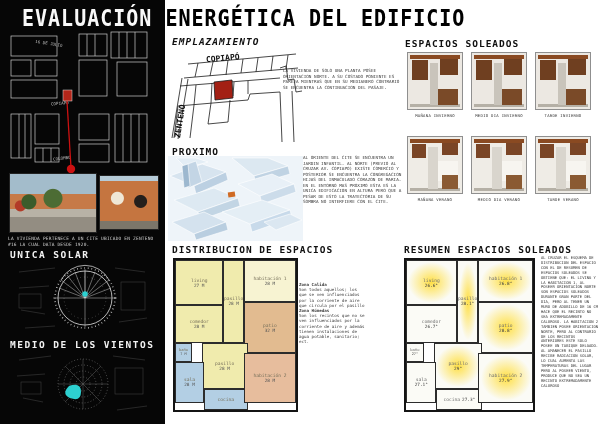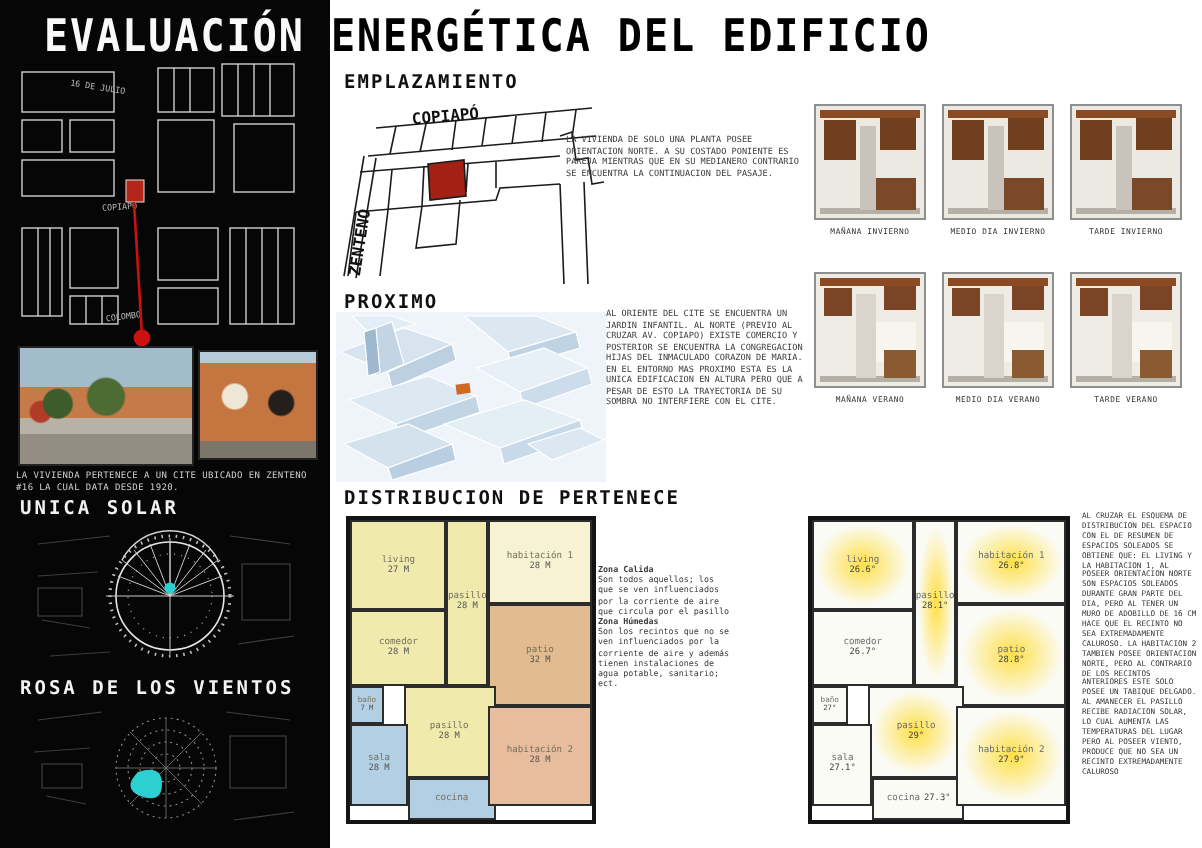--- a/index.html
+++ b/index.html
@@ -135,21 +135,21 @@
         <line x1="70" y1="36" x2="94" y2="18"></line>
           <line x1="70" y1="36" x2="44" y2="26"></line>
         <line x1="70" y1="36" x2="96" y2="26"></line>
       </g>
       <path d="M46,18 A27 27 0 0 1 94,18" stroke="#cfcfcf" stroke-width="0.8" fill="none"></path>
       <line x1="38" y1="36" x2="102" y2="36" stroke="#c9c9c9" stroke-width="0.5"></line>
       <line x1="70" y1="7" x2="70" y2="65" stroke="#c9c9c9" stroke-width="0.5"></line>
       <circle cx="70" cy="32" r="2.8" fill="#2dd0d0"></circle>
     </svg>
 
-    <div class="h-side" style="left:10px;top:339px;">ROSA DE LOS VIENTOS</div>
+    <div class="h-side" style="left:10px;top:339px;">MEDIO DE LOS VIENTOS</div>
 
     <svg style="position:absolute;left:15px;top:352px;" width="135" height="66" viewBox="0 0 135 66">
       <g stroke="#3e3e3e" stroke-width="0.6" fill="none">
         <path d="M4,8 L36,4 M2,24 L30,22 M98,4 L130,8 M102,58 L132,54 M8,46 L28,50"></path>
         <rect x="100" y="16" width="28" height="26"></rect>
           <rect x="6" y="30" width="20" height="12"></rect>
       </g>
       <g stroke="#8a8a8a" stroke-width="0.55" fill="none" stroke-dasharray="1 2">
         <circle cx="68" cy="32" r="7"></circle>
           <circle cx="68" cy="32" r="13"></circle>
@@ -161,21 +161,21 @@
           <line x1="68" y1="7" x2="68" y2="57"></line>
         <line x1="50" y1="14" x2="86" y2="50"></line>
           <line x1="86" y1="14" x2="50" y2="50"></line>
       </g>
       <path d="M54,34 Q46,42 55,46 Q66,50 66,40 Q66,30 54,34 Z" fill="#2dd0d0"></path>
     </svg>
   </div>
 
   <h1 class="main-title">EVALUACIÓN ENERGÉTICA DEL EDIFICIO</h1>
 
-  <div class="h-sec" style="left:172px;top:36px;">EMPLAZAMIENTO</div>
+  <div class="h-sec" style="left:172px;top:36px;font-style:italic;">EMPLAZAMIENTO</div>
   <svg style="position:absolute;left:168px;top:46px;" width="135" height="96" viewBox="0 0 135 96">
     <g stroke="#1b1b1b" stroke-width="0.8" fill="none">
       <path d="M20,18 L128,8"></path>
         <path d="M16,32 L130,22"></path>
       <line x1="30" y1="17" x2="27" y2="31"></line>
         <line x1="45" y1="16" x2="42" y2="30"></line>
       <line x1="60" y1="14" x2="58" y2="29"></line>
         <line x1="75" y1="13" x2="73" y2="27"></line>
       <line x1="90" y1="12" x2="88" y2="26"></line>
         <line x1="105" y1="10" x2="103" y2="25"></line>
@@ -216,20 +216,21 @@
       <polygon points="54,56 94,44 122,54 82,68" fill="#e4eef5"></polygon>
       <polygon points="82,68 122,54 124,62 84,76" fill="#c8daea"></polygon>
       <polygon points="4,66 36,56 58,66 26,78" fill="#d4e2ee"></polygon>
       <polygon points="26,78 58,66 60,74 28,84" fill="#b9cee0"></polygon>
       <polygon points="96,66 122,58 134,64 108,74" fill="#dbe7f1"></polygon>
     </g>
     <rect x="60" y="36" width="7" height="5" fill="#cf6a24" transform="rotate(-8 63 38)"></rect>
   </svg>
   <div class="tiny" style="left:303px;top:155px;width:100px;">AL ORIENTE DEL CITE SE ENCUENTRA UN JARDIN INFANTIL. AL NORTE (PREVIO AL CRUZAR AV. COPIAPO) EXISTE COMERCIO Y POSTERIOR SE ENCUENTRA LA CONGREGACION HIJAS DEL INMACULADO CORAZON DE MARIA. EN EL ENTORNO MAS PROXIMO ESTA ES LA UNICA EDIFICACION EN ALTURA PERO QUE A PESAR DE ESTO LA TRAYECTORIA DE SU SOMBRA NO INTERFIERE CON EL CITE.</div>
 
+  <div class="h-sec" style="left:405px;top:38px;">ESPACIOS SOLEADOS</div>
   <div class="thumb-grid">
     <figure class="cell">
         <div class="thumb inv"></div>
       <figcaption class="cap">MAÑANA INVIERNO</figcaption>
       </figure>
     <figure class="cell">
         <div class="thumb inv"></div>
       <figcaption class="cap">MEDIO DIA INVIERNO</figcaption>
       </figure>
     <figure class="cell">
@@ -243,21 +244,21 @@
     <figure class="cell">
         <div class="thumb ver"></div>
       <figcaption class="cap">MEDIO DIA VERANO</figcaption>
       </figure>
     <figure class="cell">
         <div class="thumb ver"></div>
       <figcaption class="cap">TARDE VERANO</figcaption>
       </figure>
   </div>
 
-  <div class="h-sec" style="left:172px;top:244px;">DISTRIBUCION DE PERTENECE</div>
+  <div class="h-sec" style="left:172px;top:244px;">DISTRIBUCION DE ESPACIOS</div>
   <div class="plan" style="left:173px;top:258px;width:125px;height:154px;">
     <div class="room c-yel" style="left:0;top:0;width:40%;height:30%;">
       <span class="rname">living</span>
         <span class="rval">27 M</span>
       </div>
     <div class="room c-cream" style="left:57%;top:0;width:43%;height:28%;">
       <span class="rname">habitación 1</span>
         <span class="rval">28 M</span>
       </div>
     <div class="room c-yel" style="left:0;top:30%;width:40%;height:25%;">
@@ -292,20 +293,21 @@
         <span class="rval">28 M</span>
       </div>
   </div>
   <div class="tiny" style="left:299px;top:282px;width:66px;font-size:4.2px;line-height:5.2px;">
     <b>Zona Calida</b><br>
     <span>Son todos aquellos; los que se ven influenciados por la corriente de aire que circula por el pasillo</span><br>
     <b>Zona Húmedas</b><br>
     <span>Son los recintos que no se ven influenciados por la corriente de aire y además tienen instalaciones de agua potable, sanitario; ect.</span>
   </div>
 
+  <div class="h-sec" style="left:404px;top:244px;">RESUMEN ESPACIOS SOLEADOS</div>
   <div class="plan" style="left:404px;top:258px;width:131px;height:154px;">
     <div class="room r2 glow" style="left:0;top:0;width:40%;height:30%;">
       <span class="rname">living</span>
         <span class="rval">26.6°</span>
       </div>
     <div class="room r2 glow" style="left:57%;top:0;width:43%;height:28%;">
       <span class="rname">habitación 1</span>
         <span class="rval">26.8°</span>
       </div>
     <div class="room r2 c-wht" style="left:0;top:30%;width:40%;height:25%;">

